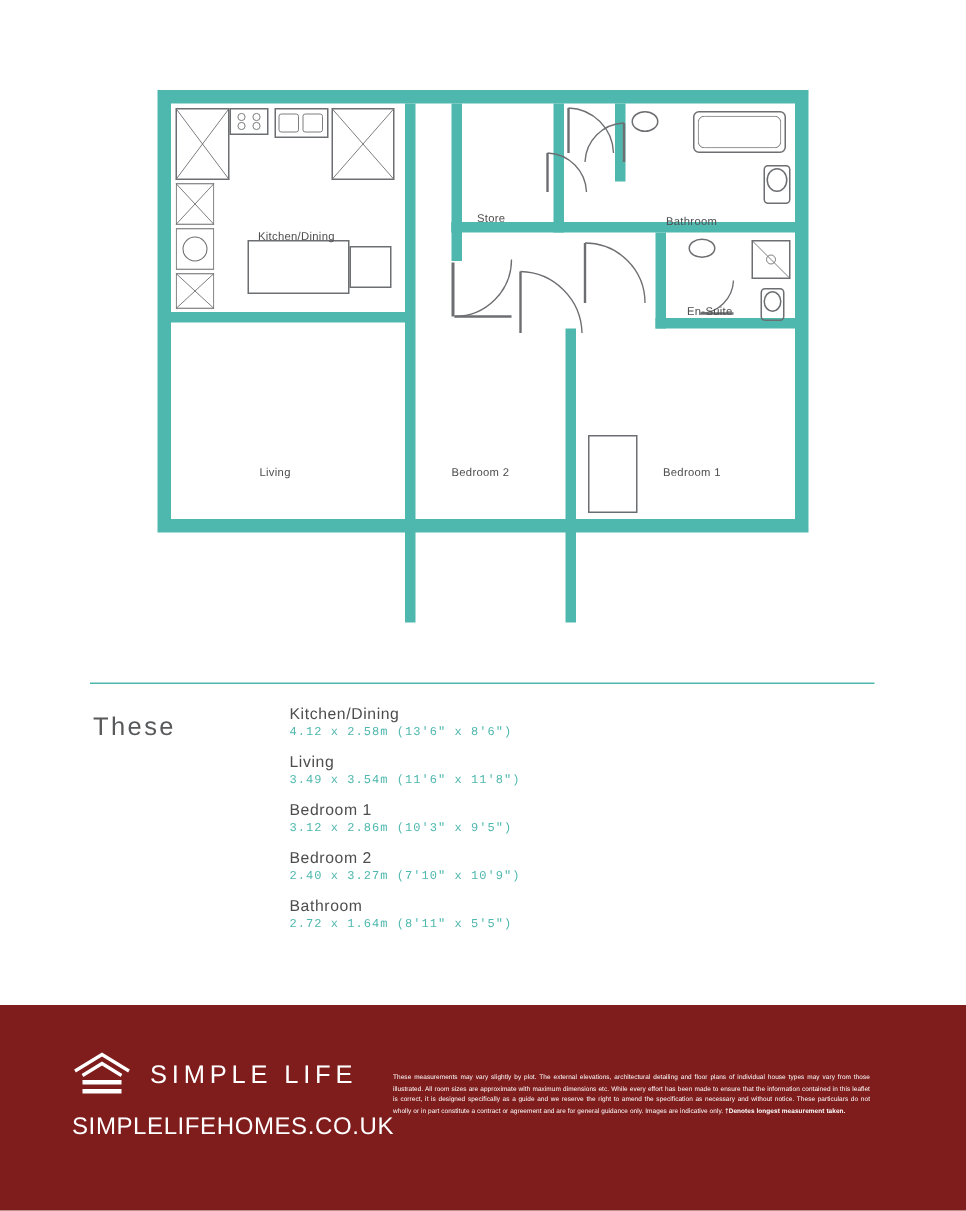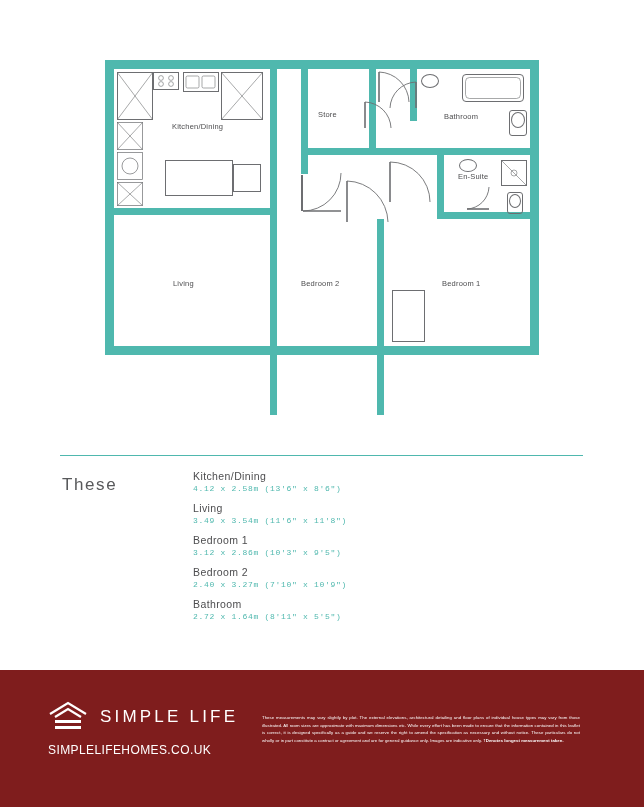--- a/index.html
+++ b/index.html
@@ -52,20 +52,21 @@
     position: absolute;
     border: 1px solid #6d6e71;
   }
 
   .label {
     position: absolute;
     font-size: 7.5px;
     color: #4d4d4f;
     letter-spacing: 0.2px;
     white-space: nowrap;
+    margin-top: 31px;
   }
   .fx-round {
     position: absolute;
     border: 1px solid #6d6e71;
     border-radius: 50%;
   }
   .hatch {
     position: absolute;
     overflow: hidden;
   }
@@ -142,21 +143,21 @@
     height: 34px;
     margin-right: 12px;
   }
   .logo-text {
     font-size: 17px;
     letter-spacing: 3.2px;
     color: #ffffff;
   }
   .logo-url {
     margin-top: 9px;
-    font-size: 12px;
+    font-size: 16px;
     letter-spacing: 0.4px;
     color: #ffffff;
   }
   .disclaimer {
     position: absolute;
     left: 262px;
     top: 44px;
     width: 318px;
     font-size: 4.3px;
     line-height: 1.75;

